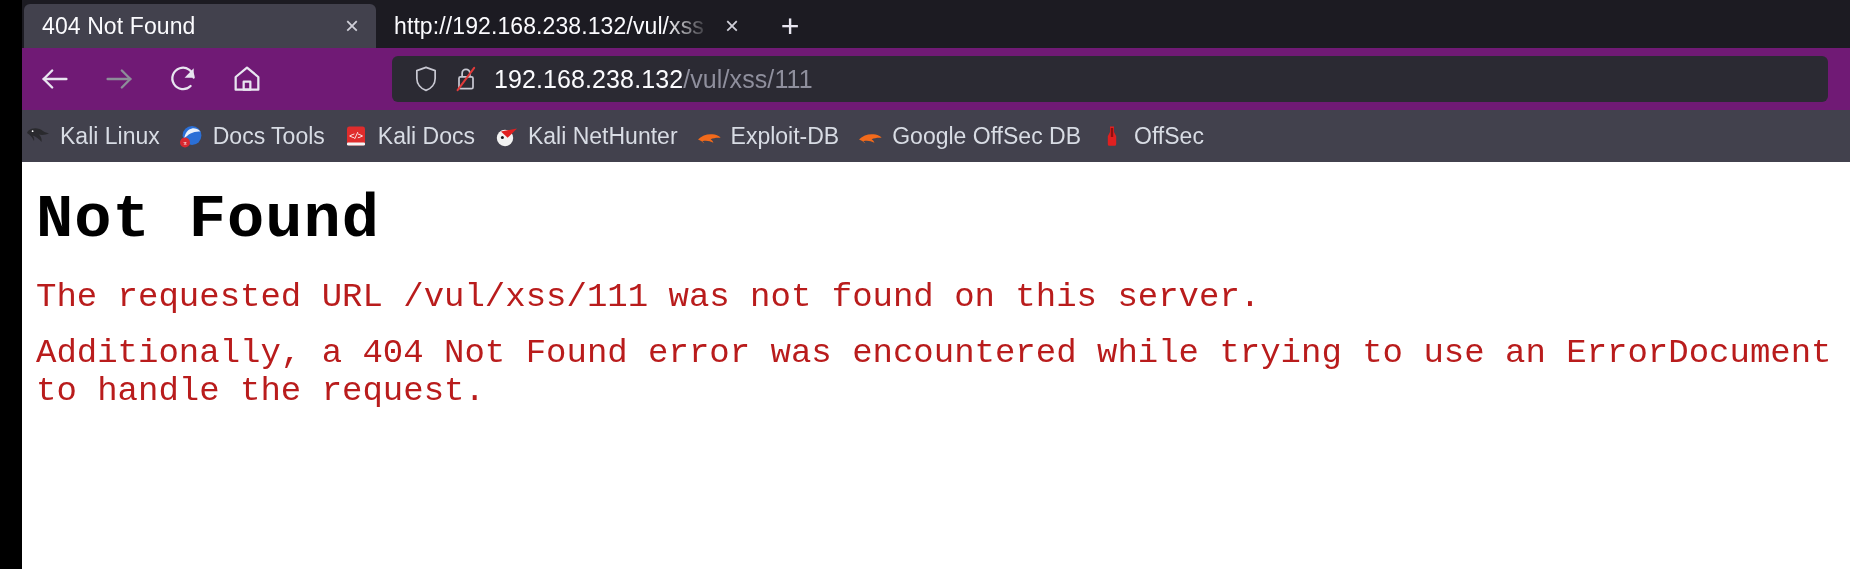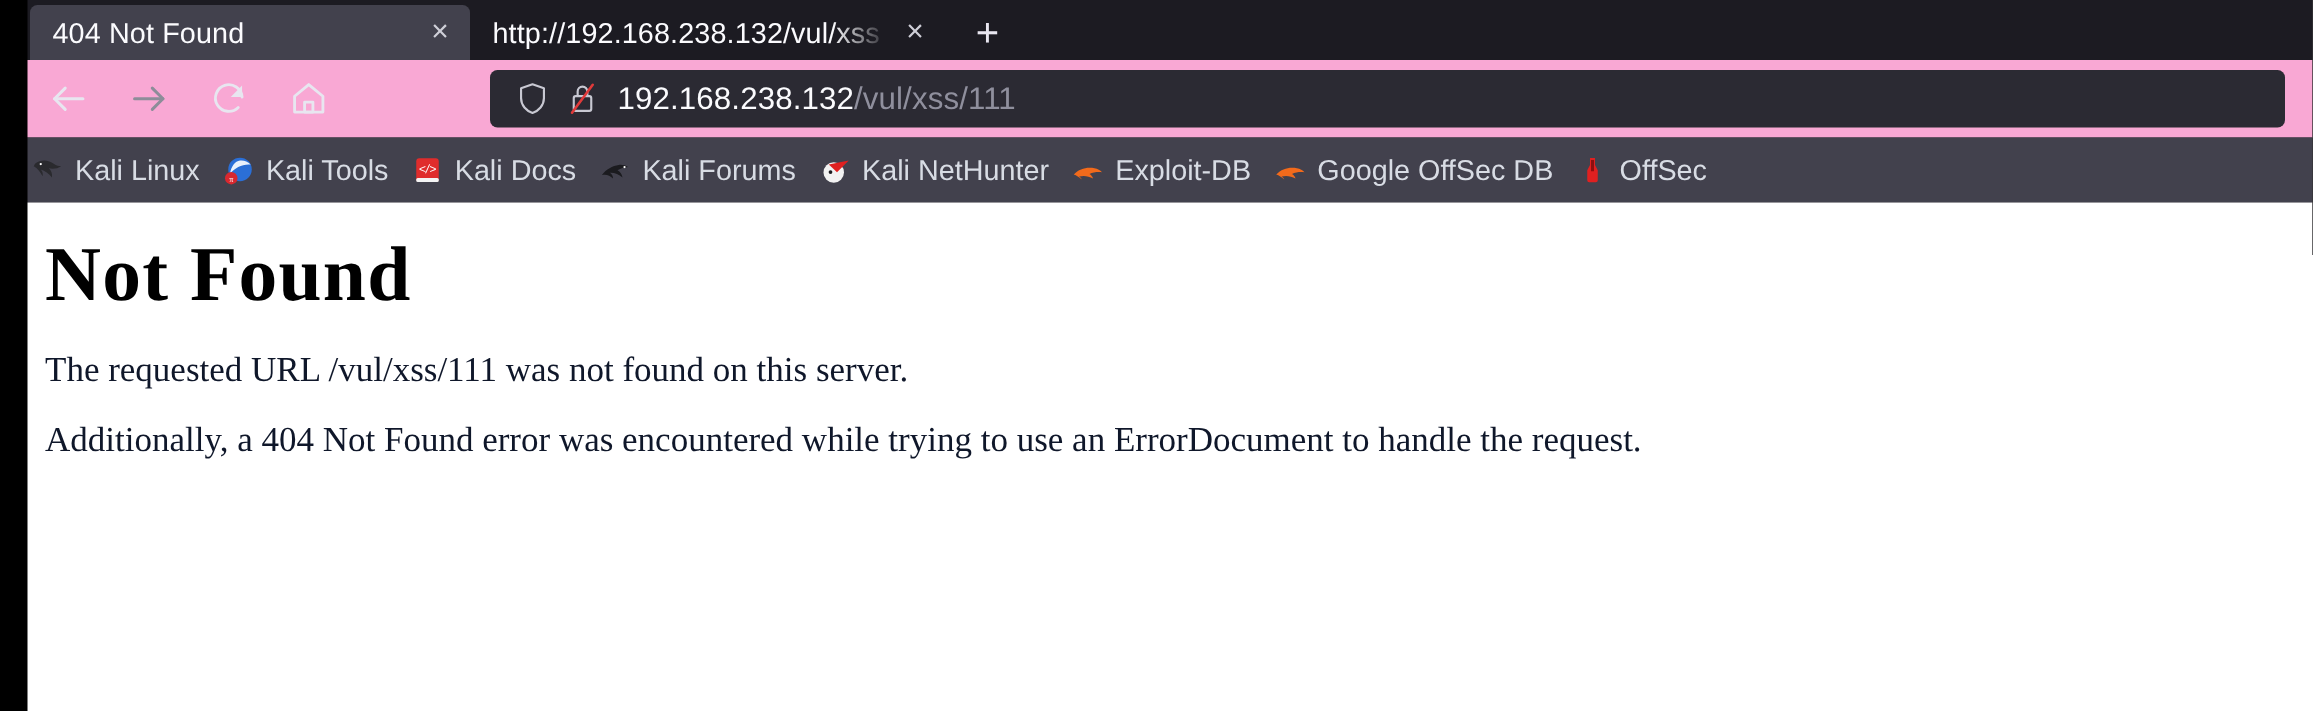--- a/index.html
+++ b/index.html
@@ -91,21 +91,21 @@
     color: #e8e6f0;
     font-size: 32px;
     font-weight: 300;
     line-height: 1;
     cursor: pointer;
   }
 
   
   #nav-toolbar {
     height: 62px;
-    background: #f9a8d4;
+    background: #701a75;
     display: flex;
     align-items: center;
     padding: 0 18px 0 30px;
     flex: 0 0 auto;
   }
 
   .nav-btn {
     width: 50px;
     height: 46px;
     display: flex;
@@ -201,34 +201,34 @@
   
   #page-content {
     flex: 1 1 auto;
     background: #ffffff;
     position: relative;
     padding: 22px 0 0 36px;
     overflow: hidden;
   }
 
   #page-heading {
-    font-family: Liberation Serif, serif;
+    font-family: Liberation Mono, monospace;
     font-weight: bold;
     font-size: 62px;
     line-height: 72px;
     color: #000000;
     letter-spacing: 1px;
     margin-bottom: 22px;
   }
 
   .page-paragraph {
-    font-family: Liberation Serif, serif;
-    font-size: 28px;
+    font-family: Liberation Mono, monospace;
+    font-size: 34px;
     line-height: 38px;
-    color: #0f172a;
+    color: #b91c1c;
     margin-bottom: 18px;
   }
 
   #watermark {
     position: absolute;
     right: 24px;
     bottom: 10px;
     color: #cfcfcf;
     font-size: 20px;
     line-height: 24px;
@@ -335,43 +335,34 @@
 
     <div class="bookmark">
       <span class="bookmark-icon">
         <svg width="26" height="26" viewBox="0 0 26 26">
           <circle cx="14" cy="12.5" r="9.4" fill="#2b6fd6"></circle>
           <path d="M6 16 C10 11 16 8 22.5 8.6 C20 6 17 5 14 5.4 C10 6 7 10 6 16 Z" fill="#eaf1fb"></path>
           <circle cx="7" cy="19.5" r="5" fill="#d8282f"></circle>
           <text x="7" y="22.4" font-size="6.4" fill="#ffffff" text-anchor="middle" font-family="Liberation Serif, serif">π</text>
         </svg>
       </span>
-      <span class="bookmark-label">Kali Tools</span>
+      <span class="bookmark-label">Docs Tools</span>
     </div>
 
     <div class="bookmark">
       <span class="bookmark-icon">
         <svg width="26" height="26" viewBox="0 0 26 26">
           <rect x="4" y="3.5" width="18" height="19" rx="2.4" fill="#e02c2c"></rect>
           <text x="13" y="15.6" font-size="9.6" fill="#ffffff" text-anchor="middle" font-family="Liberation Sans, sans-serif" font-style="italic">&lt;/&gt;</text>
           <rect x="4" y="19.4" width="18" height="3.1" rx="1.2" fill="#f4f4f4"></rect>
         </svg>
       </span>
       <span class="bookmark-label">Kali Docs</span>
     </div>
 
-    <div class="bookmark">
-      <span class="bookmark-icon">
-        <svg width="26" height="26" viewBox="0 0 26 26">
-          <path d="M2.5 17 C6 12.4 11 9.6 16 9 C18.4 8.6 21 9.2 23.4 10.6 C20.4 11 17.6 11.6 15 13.2 C17.2 14.4 18.6 16.4 19 19 C16 16.4 12.6 15 9 15.2 C10.6 16.4 11.4 18 11.4 19.8 C8.8 17 5.8 16.2 2.5 17 Z" fill="#1b1b1f"></path>
-          <circle cx="20.6" cy="10.6" r="0.9" fill="#ffffff"></circle>
-        </svg>
-      </span>
-      <span class="bookmark-label">Kali Forums</span>
-    </div>
 
     <div class="bookmark">
       <span class="bookmark-icon">
         <svg width="26" height="26" viewBox="0 0 26 26">
           <circle cx="12" cy="15" r="8.2" fill="#f2f2f2"></circle>
           <path d="M8 8.6 L24 5.4 L14.6 14.8 Z" fill="#e02020"></path>
           <circle cx="9.4" cy="14.6" r="1.5" fill="#1b1b1f"></circle>
         </svg>
       </span>
       <span class="bookmark-label">Kali NetHunter</span>

